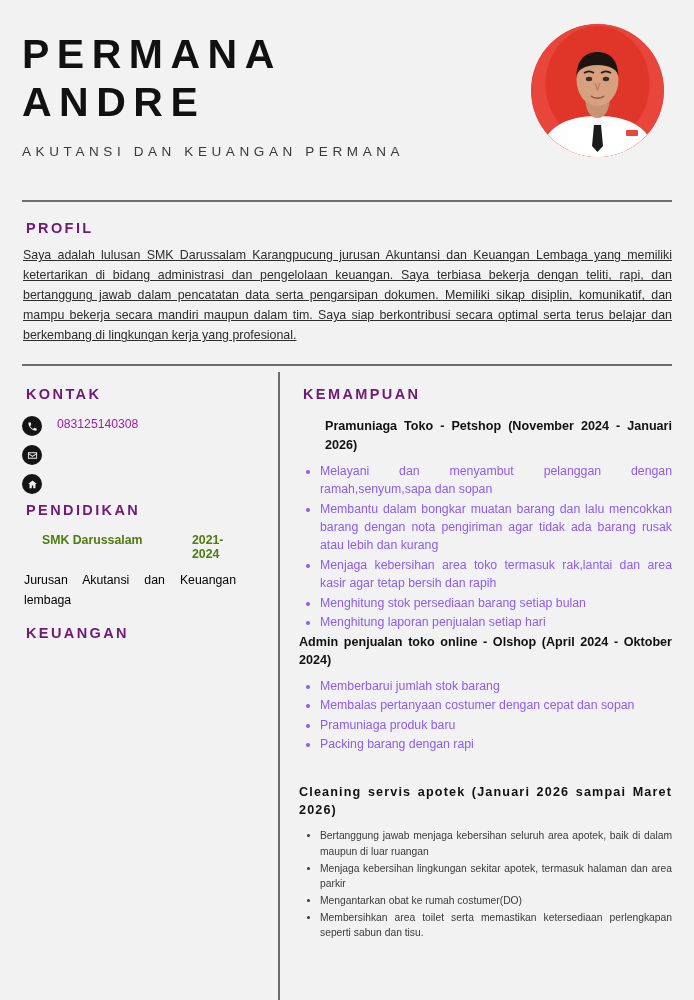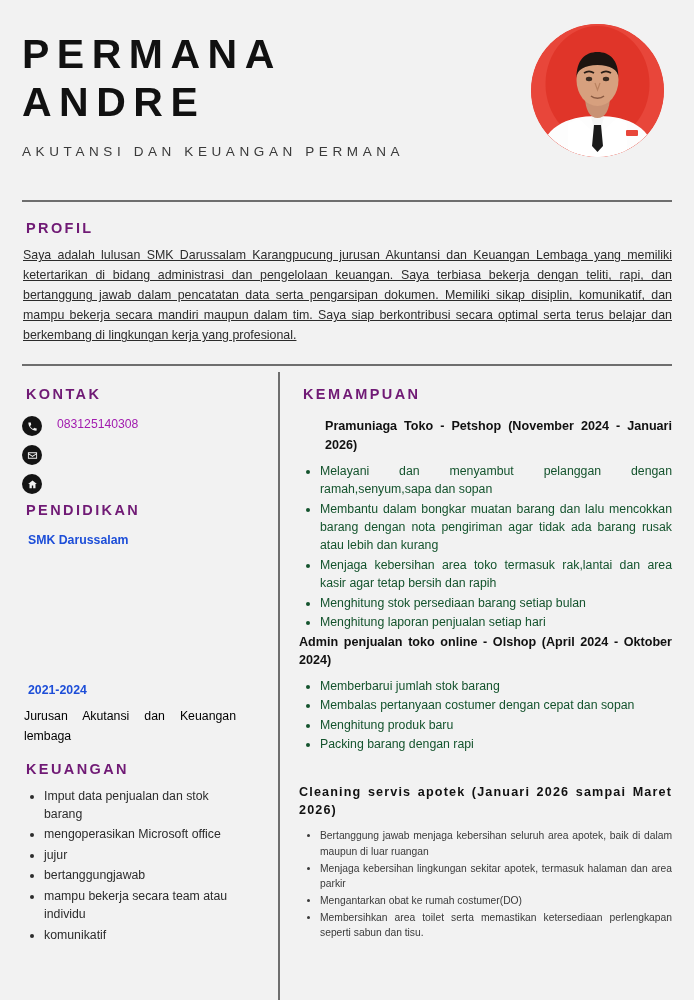--- a/index.html
+++ b/index.html
@@ -147,25 +147,24 @@
     color: #a21caf;
     padding-top: 1px;
   }
 
   
   .pendidikan { margin-top: 2px; }
   .pendidikan .section-title { margin-left: 4px; }
   .edu-row {
     display: flex;
     margin-top: 15px;
-    margin-left: 6px;
+    margin-left: 20px;
     font-size: 12.3px;
     font-weight: 700;
-    color: #1d4ed8;
-    flex-direction: column;
+    color: #4d7c0f;
   }
   .edu-school { flex: 0 0 150px; }
   .edu-years { }
   .edu-desc {
     margin-top: 10px;
     margin-left: 2px;
     font-size: 12.3px;
     line-height: 1.55;
     color: #000000;
     text-align: justify;
@@ -196,21 +195,21 @@
     text-align: justify;
   }
   .job-head.first { margin-top: 15px; padding-left: 26px; }
   ul.jobbullets {
     margin: 7px 0 0 0;
     padding-left: 21px;
   }
   ul.jobbullets li {
     font-size: 12.3px;
     line-height: 1.5;
-    color: #14532d;
+    color: #8b5cf6;
     text-align: justify;
     margin-bottom: 1px;
   }
   .job-head.spaced {
     letter-spacing: 1.15px;
     margin-top: 30px;
     line-height: 1.42;
   }
   ul.smallbullets {
     margin: 9px 0 0 0;
@@ -313,28 +312,20 @@
         <div class="section-title">PENDIDIKAN</div>
         <div class="edu-row">
           <span class="edu-school">SMK Darussalam</span>
           <span class="edu-years">2021-2024</span>
         </div>
         <div class="edu-desc">Jurusan Akutansi dan Keuangan lembaga</div>
       </div>
 
       <div class="kemampuan">
         <div class="section-title">KEUANGAN</div>
-        <ul class="bullets">
-          <li>Imput data penjualan dan stok barang</li>
-          <li>mengoperasikan Microsoft office</li>
-          <li>jujur</li>
-          <li>bertanggungjawab</li>
-          <li>mampu bekerja secara team atau individu</li>
-          <li>komunikatif</li>
-        </ul>
       </div>
 
     </div>
 
     <div class="col-right">
 
       <div class="section-title">KEMAMPUAN</div>
 
       <div class="job">
         <div class="job-head first">Pramuniaga Toko - Petshop (November 2024 - Januari 2026)</div>
@@ -345,21 +336,21 @@
           <li>Menghitung stok persediaan barang setiap bulan</li>
           <li>Menghitung laporan penjualan setiap hari</li>
         </ul>
       </div>
 
       <div class="job">
         <div class="job-head">Admin penjualan toko online - Olshop (April 2024 - Oktober 2024)</div>
         <ul class="jobbullets">
           <li>Memberbarui jumlah stok barang</li>
           <li>Membalas pertanyaan costumer dengan cepat dan sopan</li>
-          <li>Menghitung produk baru</li>
+          <li>Pramuniaga produk baru</li>
           <li>Packing barang dengan rapi</li>
         </ul>
       </div>
 
       <div class="job">
         <div class="job-head spaced">Cleaning servis apotek (Januari 2026 sampai Maret 2026)</div>
         <ul class="smallbullets">
           <li>Bertanggung jawab menjaga kebersihan seluruh area apotek, baik di dalam maupun di luar ruangan</li>
           <li>Menjaga kebersihan lingkungan sekitar apotek, termasuk halaman dan area parkir</li>
           <li>Mengantarkan obat ke rumah costumer(DO)</li>

